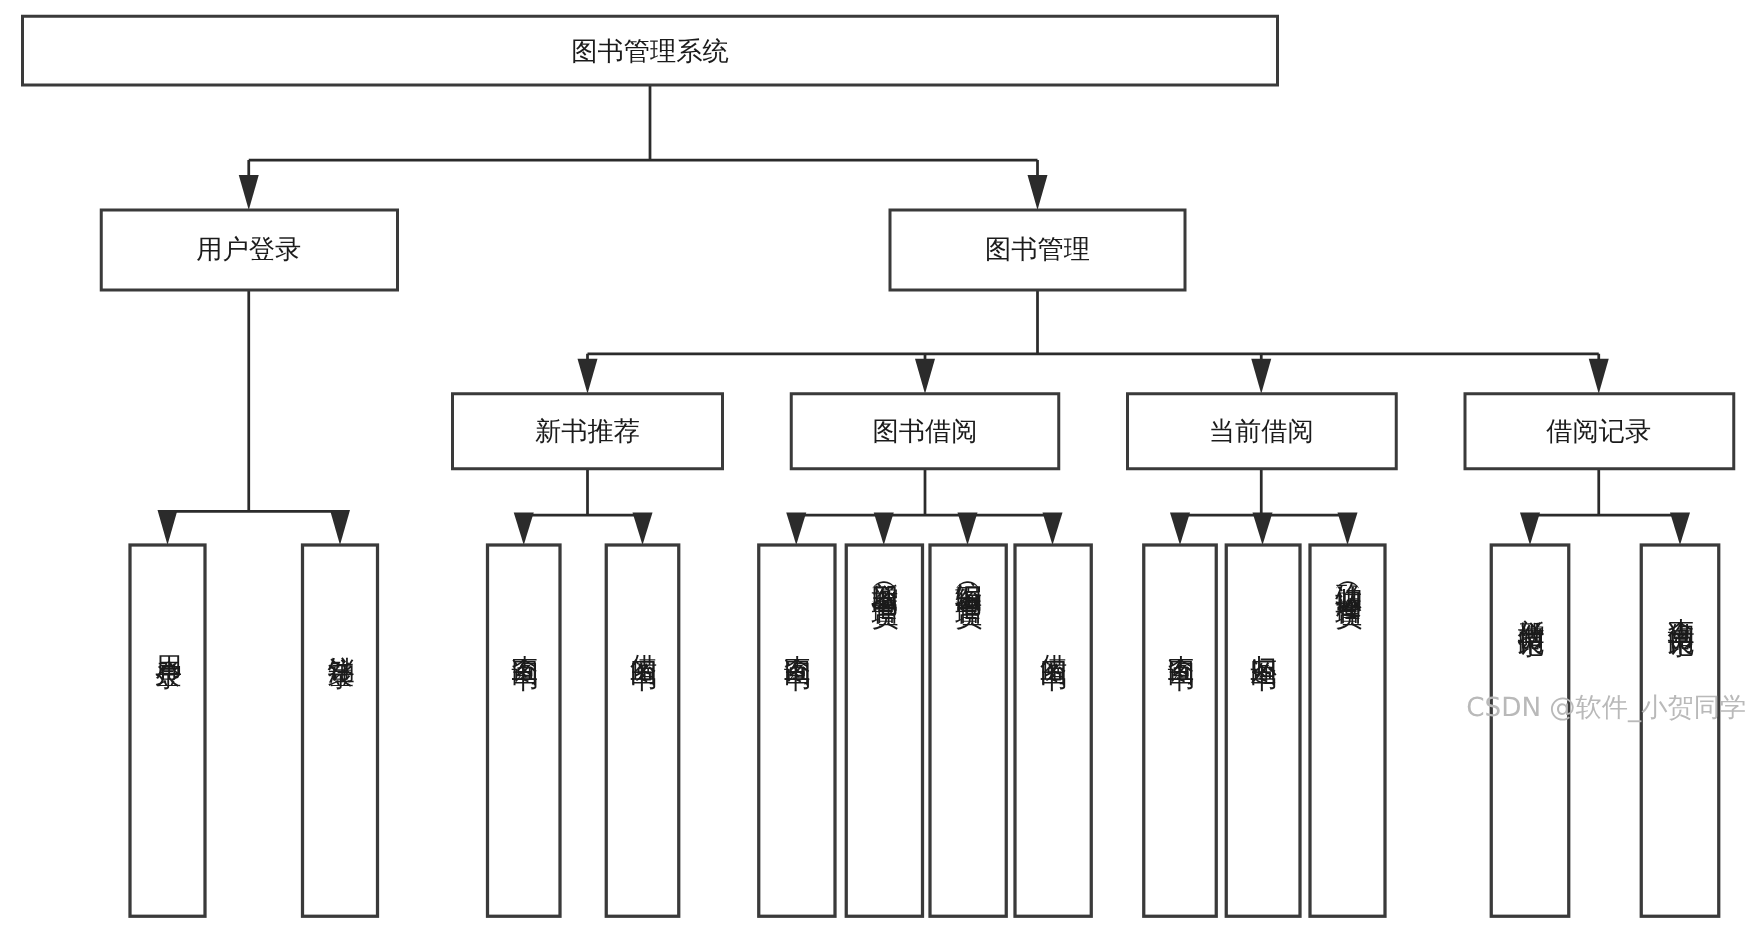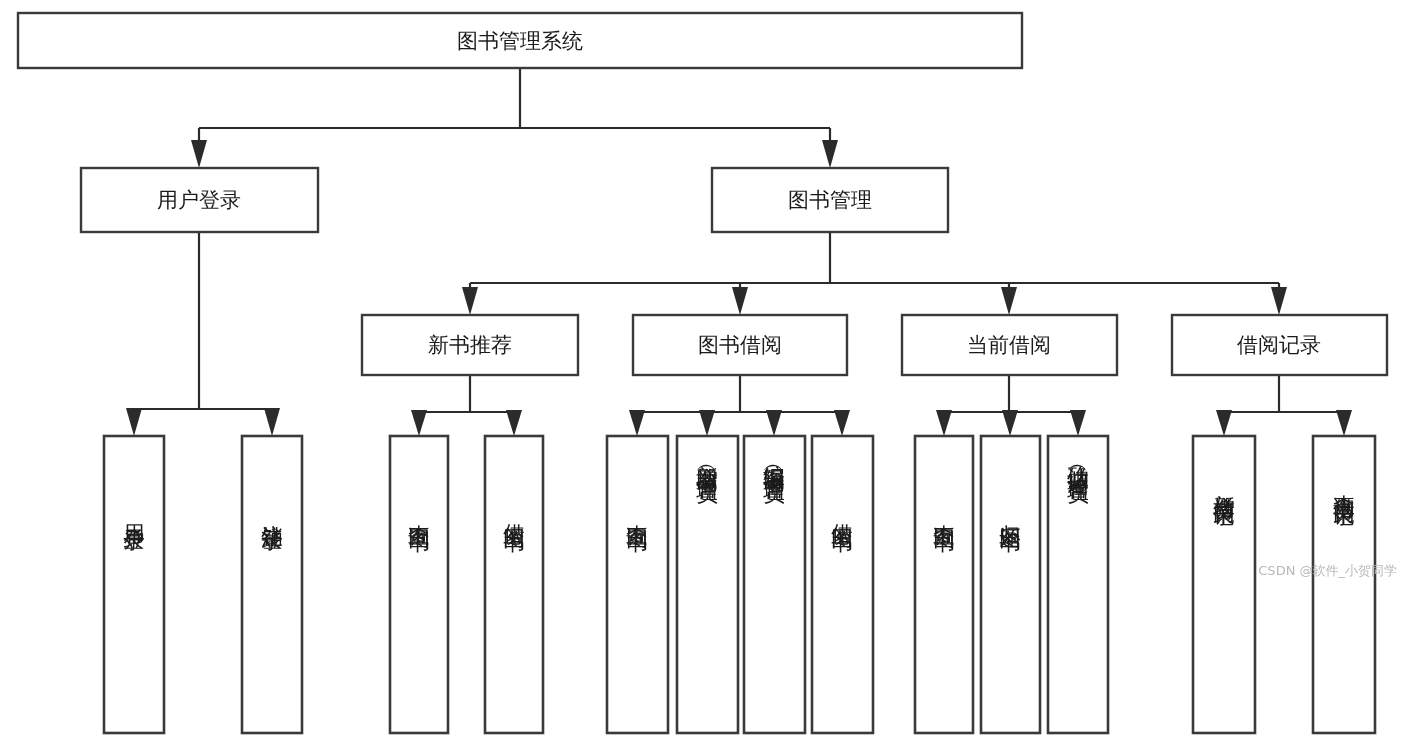--- a/index.html
+++ b/index.html
@@ -58,21 +58,21 @@
     letter-spacing: 2.5px;
     text-anchor: start;
     writing-mode: vertical-rl;
     glyph-orientation-vertical: 0;
   }
   .watermark {
     position: absolute;
     right: 8px;
     bottom: 4px;
     font-family: "DejaVu Sans", "Liberation Sans", sans-serif;
-    font-size: 13px;
+    font-size: 21px;
     color: #b9b9b9;
     white-space: nowrap;
     user-select: none;
   }
 </style>
 </head>
 <body>
 
 <div id="diagram-root">
   <svg class="flow" viewBox="0 0 1405 747" xmlns="http://www.w3.org/2000/svg">

